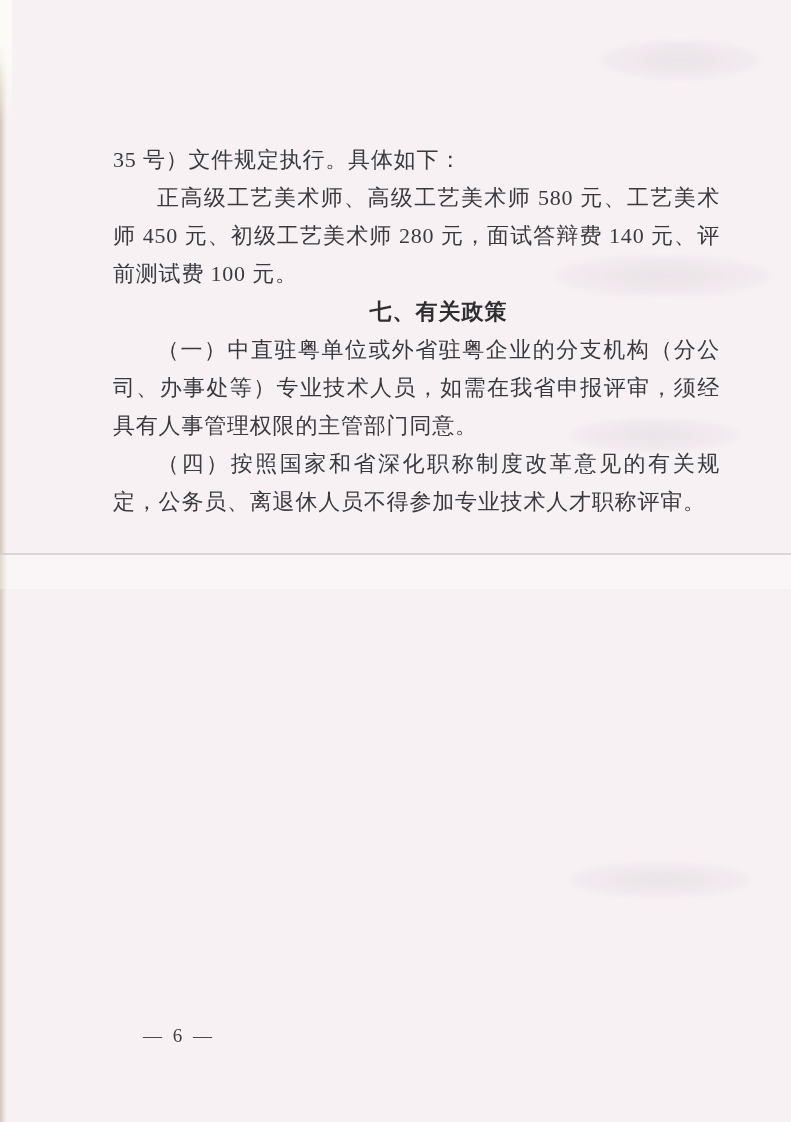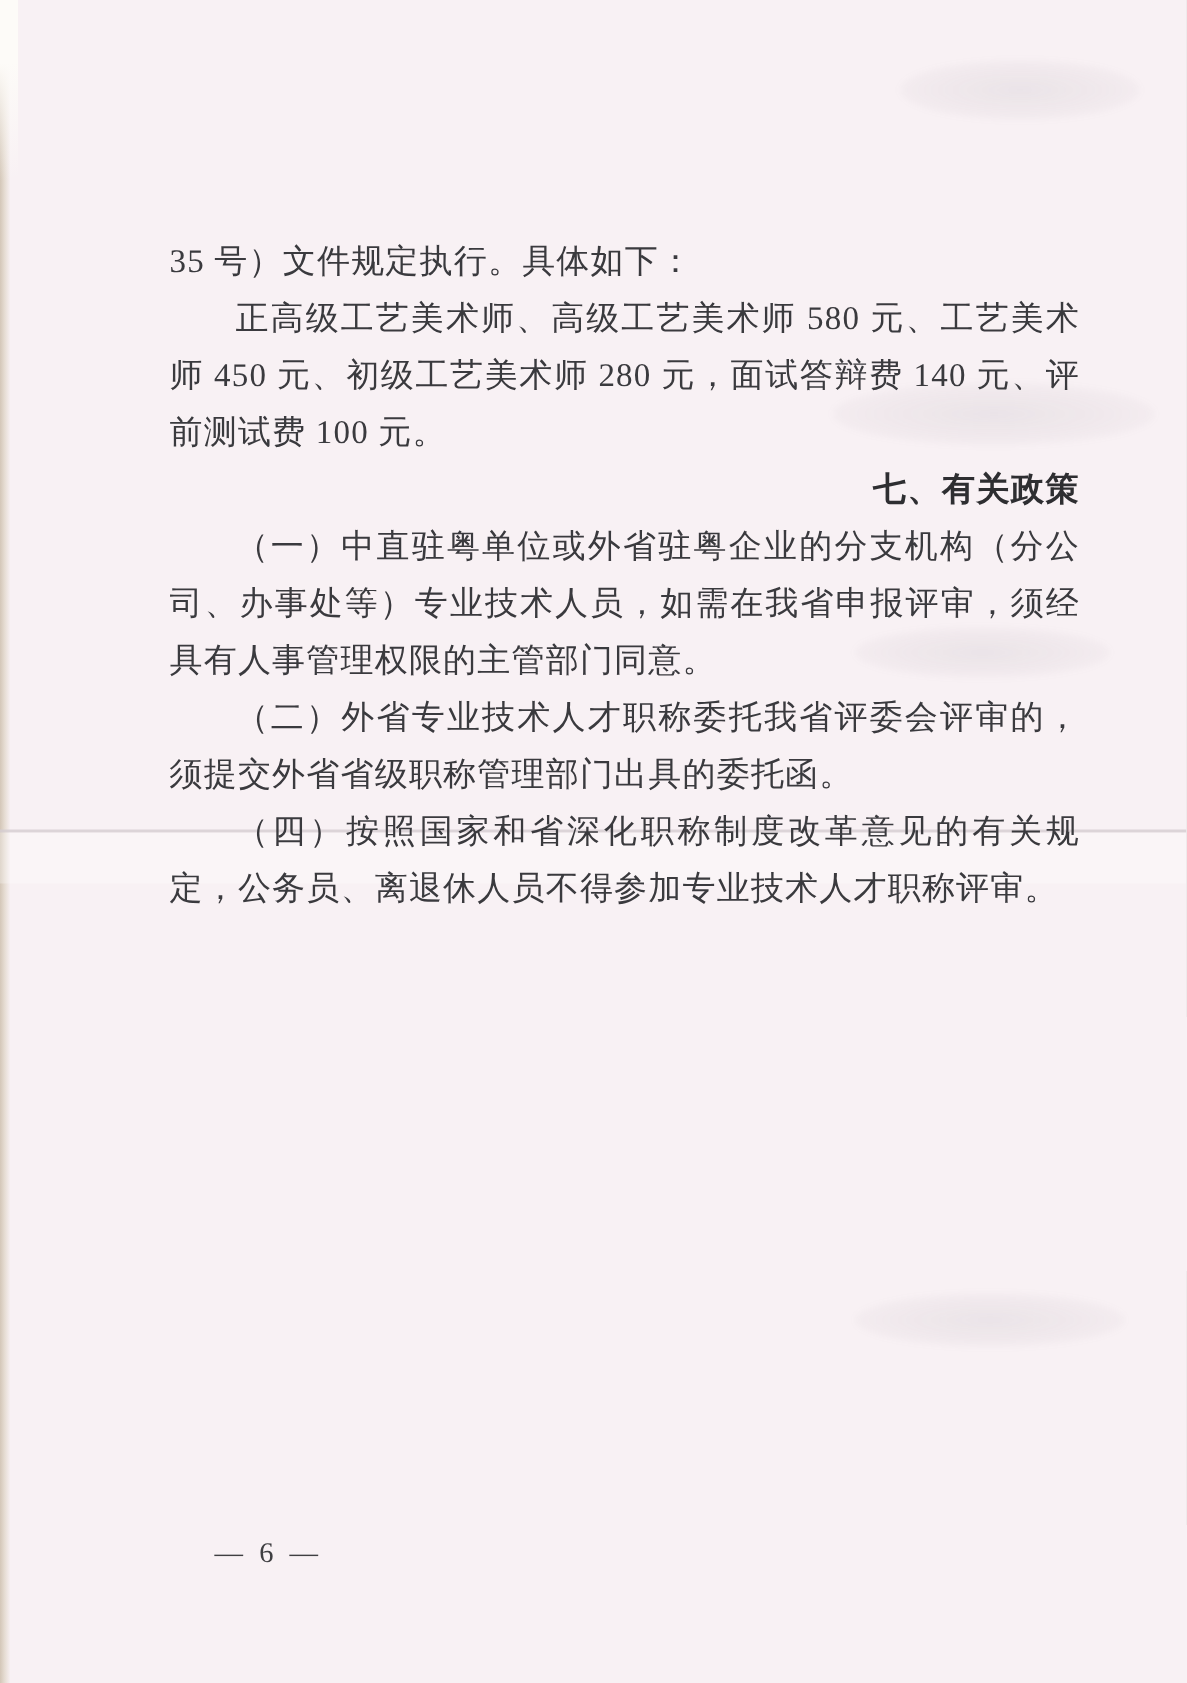--- a/index.html
+++ b/index.html
@@ -52,21 +52,21 @@
     filter: blur(2px);
   }
   .bleed-1 { left: 555px; top: 255px; width: 215px; height: 42px; }
   .bleed-2 { left: 570px; top: 418px; width: 170px; height: 34px; }
   .bleed-3 { left: 570px; top: 862px; width: 180px; height: 36px; }
   .bleed-4 { left: 600px; top: 40px;  width: 160px; height: 40px; }
 
   .content {
     position: absolute;
     left: 113px;
-    top: 155px;
+    top: 141px;
     width: 607px;
     font-size: 22px;
     line-height: 38px;
     letter-spacing: 0.8px;
     color: var(--ink, #3a3a3e);
     text-align: justify;
   }
   .content p {
     margin: 0;
     padding: 0;
@@ -75,21 +75,21 @@
   .no-indent { text-indent: 0; }
   .section-heading {
     margin: 0;
     font-family: "Liberation Sans", "DejaVu Sans", sans-serif;
     font-weight: 700;
     font-size: 22px;
     line-height: 38px;
     letter-spacing: 1px;
     text-indent: 2em;
     color: #2e2e31;
-    text-align: right;
+    text-align: center;
   }
   .page-number {
     position: absolute;
     left: 143px;
     top: 1025px;
     font-size: 19px;
     letter-spacing: 3px;
     color: #3f3f42;
     font-family: "Liberation Serif", "DejaVu Serif", serif;
   }
@@ -107,18 +107,17 @@
   <div class="bleed bleed-1"></div>
   <div class="bleed bleed-2"></div>
   <div class="bleed bleed-3"></div>
   <div class="bleed bleed-4"></div>
 
   <div class="content">
     <p class="no-indent">35 号）文件规定执行。具体如下：</p>
     <p class="indent">正高级工艺美术师、高级工艺美术师 580 元、工艺美术师 450 元、初级工艺美术师 280 元，面试答辩费 140 元、评前测试费 100 元。</p>
     <h2 class="section-heading">七、有关政策</h2>
     <p class="indent">（一）中直驻粤单位或外省驻粤企业的分支机构（分公司、办事处等）专业技术人员，如需在我省申报评审，须经具有人事管理权限的主管部门同意。</p>
-    <p class="indent">（二）外省专业技术人才职称委托我省评委会评审的，须提交外省省级职称管理部门出具的委托函。</p>
     <p class="indent">（四）按照国家和省深化职称制度改革意见的有关规定，公务员、离退休人员不得参加专业技术人才职称评审。</p>
   </div>
 
   <div class="page-number">— 6 —</div>
 </div>
 
 </body></html>

